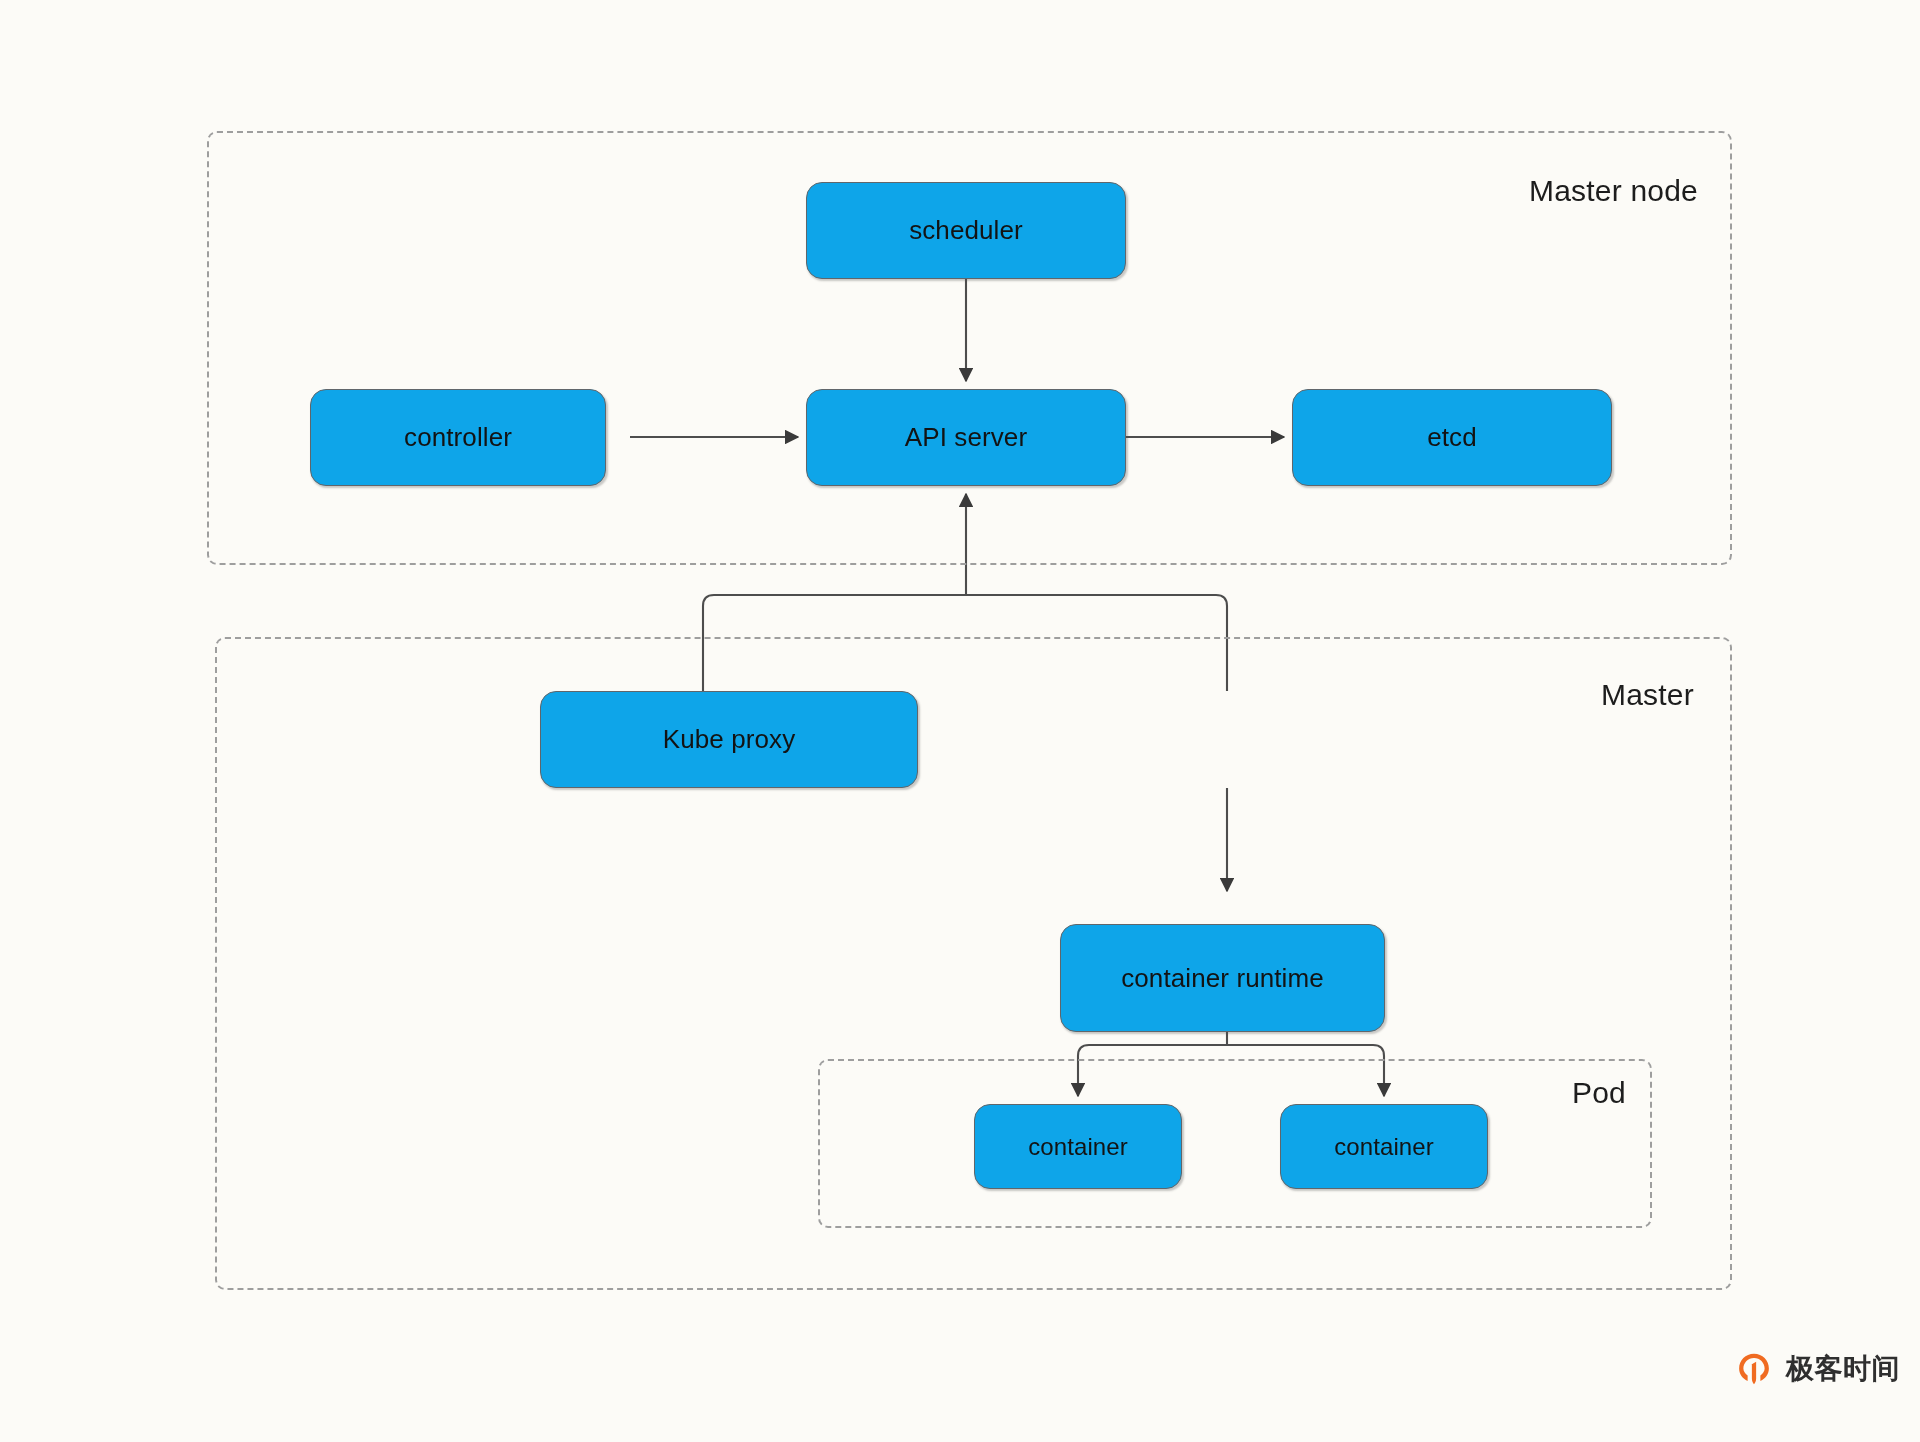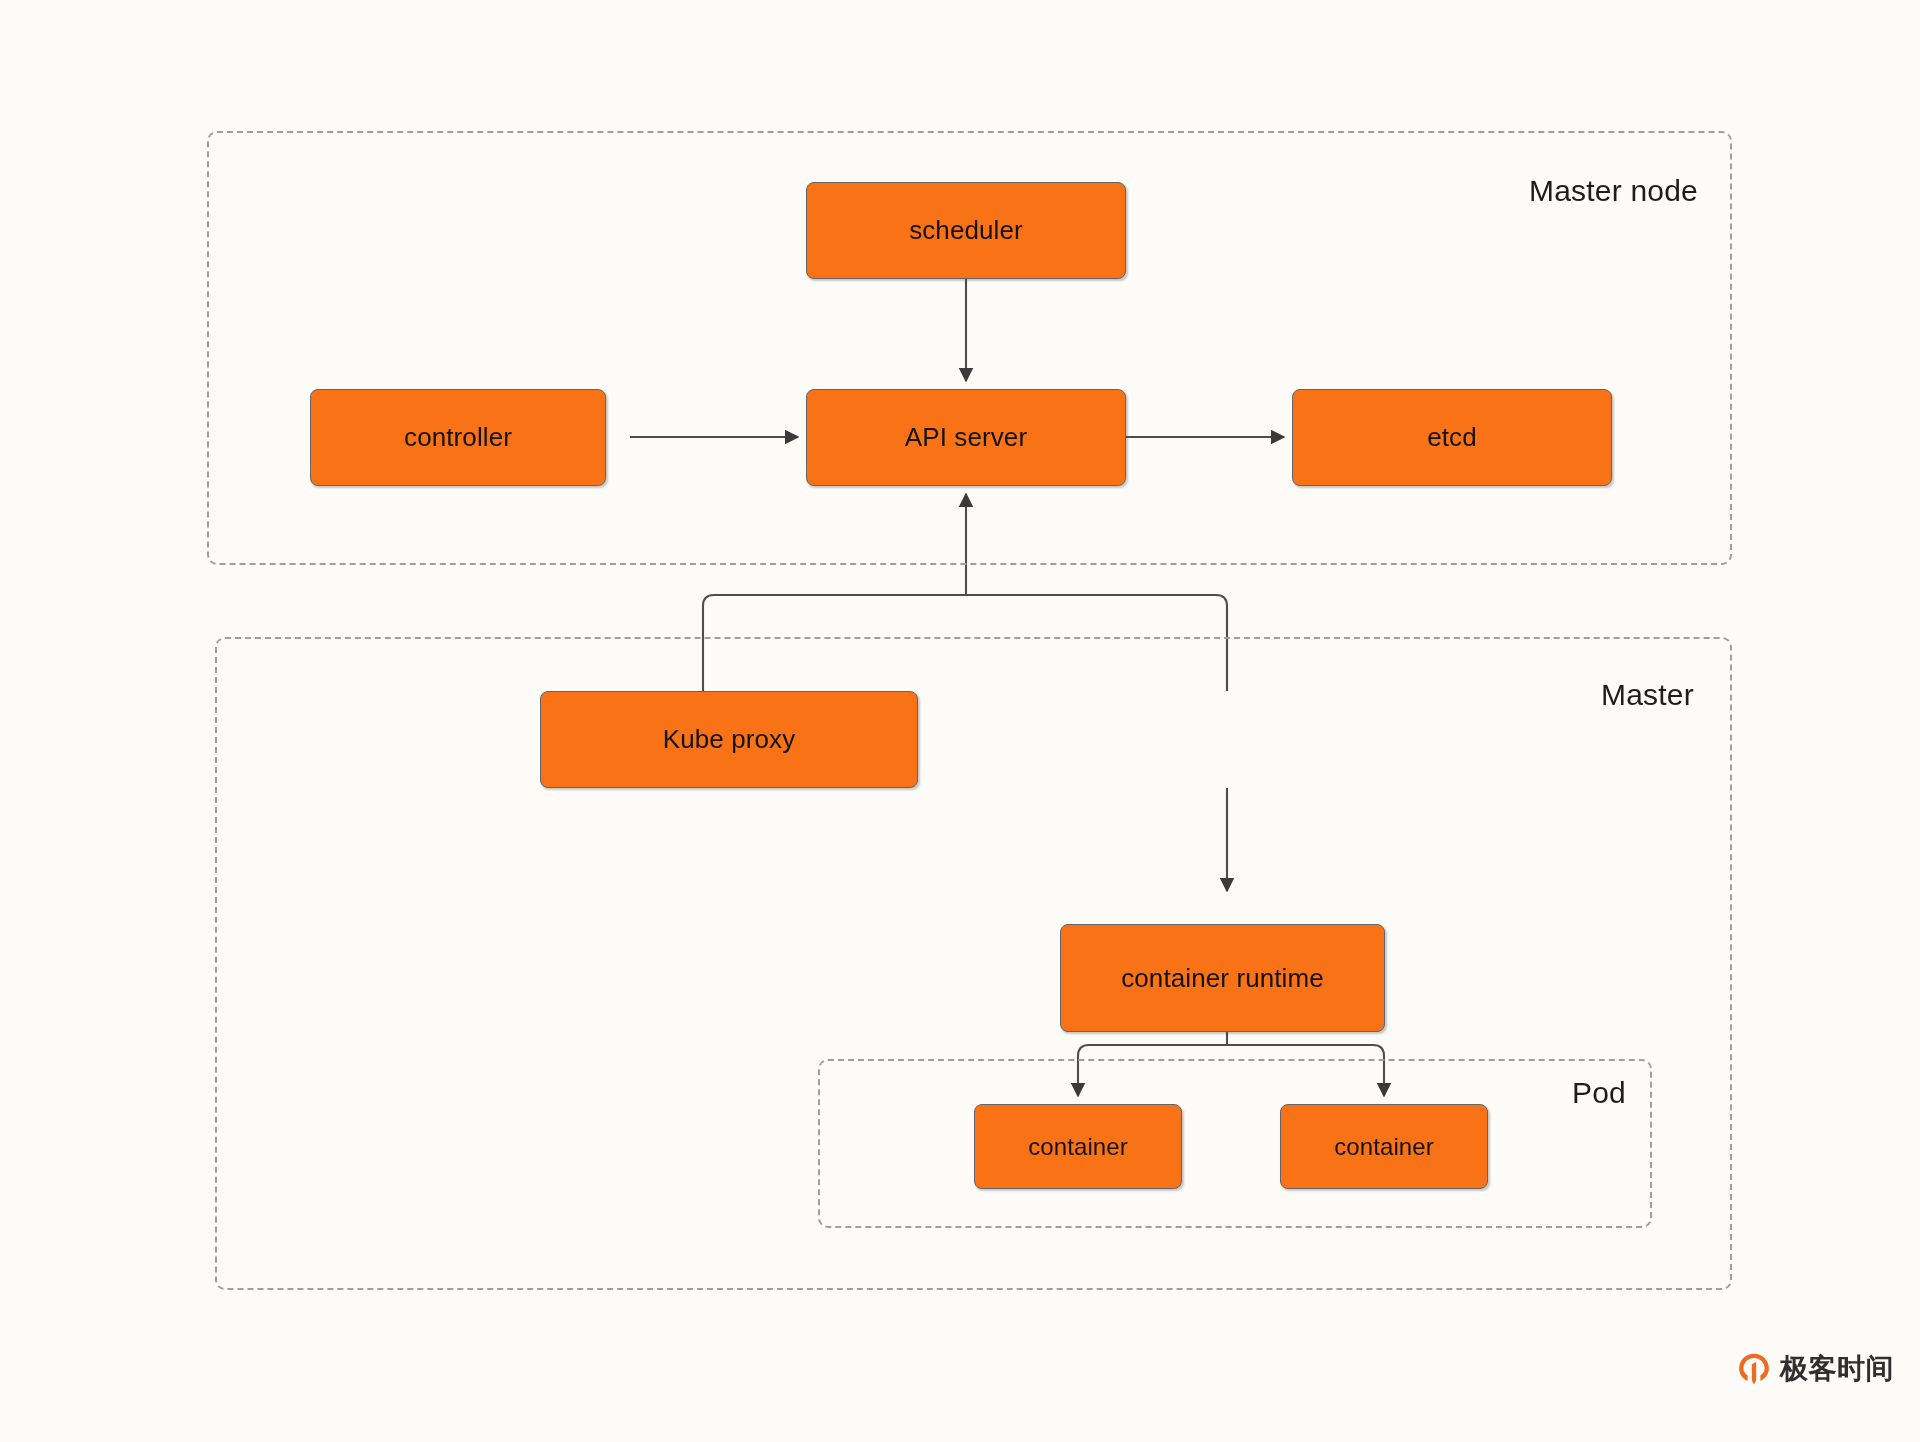--- a/index.html
+++ b/index.html
@@ -68,23 +68,23 @@
     height: 169px;
   }
   #label-pod {
     left: 1572px;
     top: 1076px;
   }
 
   
   .node {
     position: absolute;
-    background: #f97316;
+    background: #0ea5e9;
     border: 1.6px solid #60666b;
-    border-radius: 8px;
+    border-radius: 16px;
     box-sizing: border-box;
     display: flex;
     align-items: center;
     justify-content: center;
     font-size: 26px;
     color: #131313;
     letter-spacing: 0.1px;
     box-shadow: 1.5px 2px 2px rgba(80,80,80,0.30);
     user-select: none;
   }
@@ -109,21 +109,21 @@
     pointer-events: none;
   }
 
   
   #watermark {
     position: absolute;
     left: 1737px;
     top: 1350px;
     display: flex;
     align-items: center;
-    gap: 9px;
+    gap: 15px;
   }
   #watermark-text {
     font-size: 28px;
     color: #2f2f2f;
     font-family: "DejaVu Sans", sans-serif;
     letter-spacing: 0.5px;
     font-weight: 600;
   }
 </style>
 </head>

